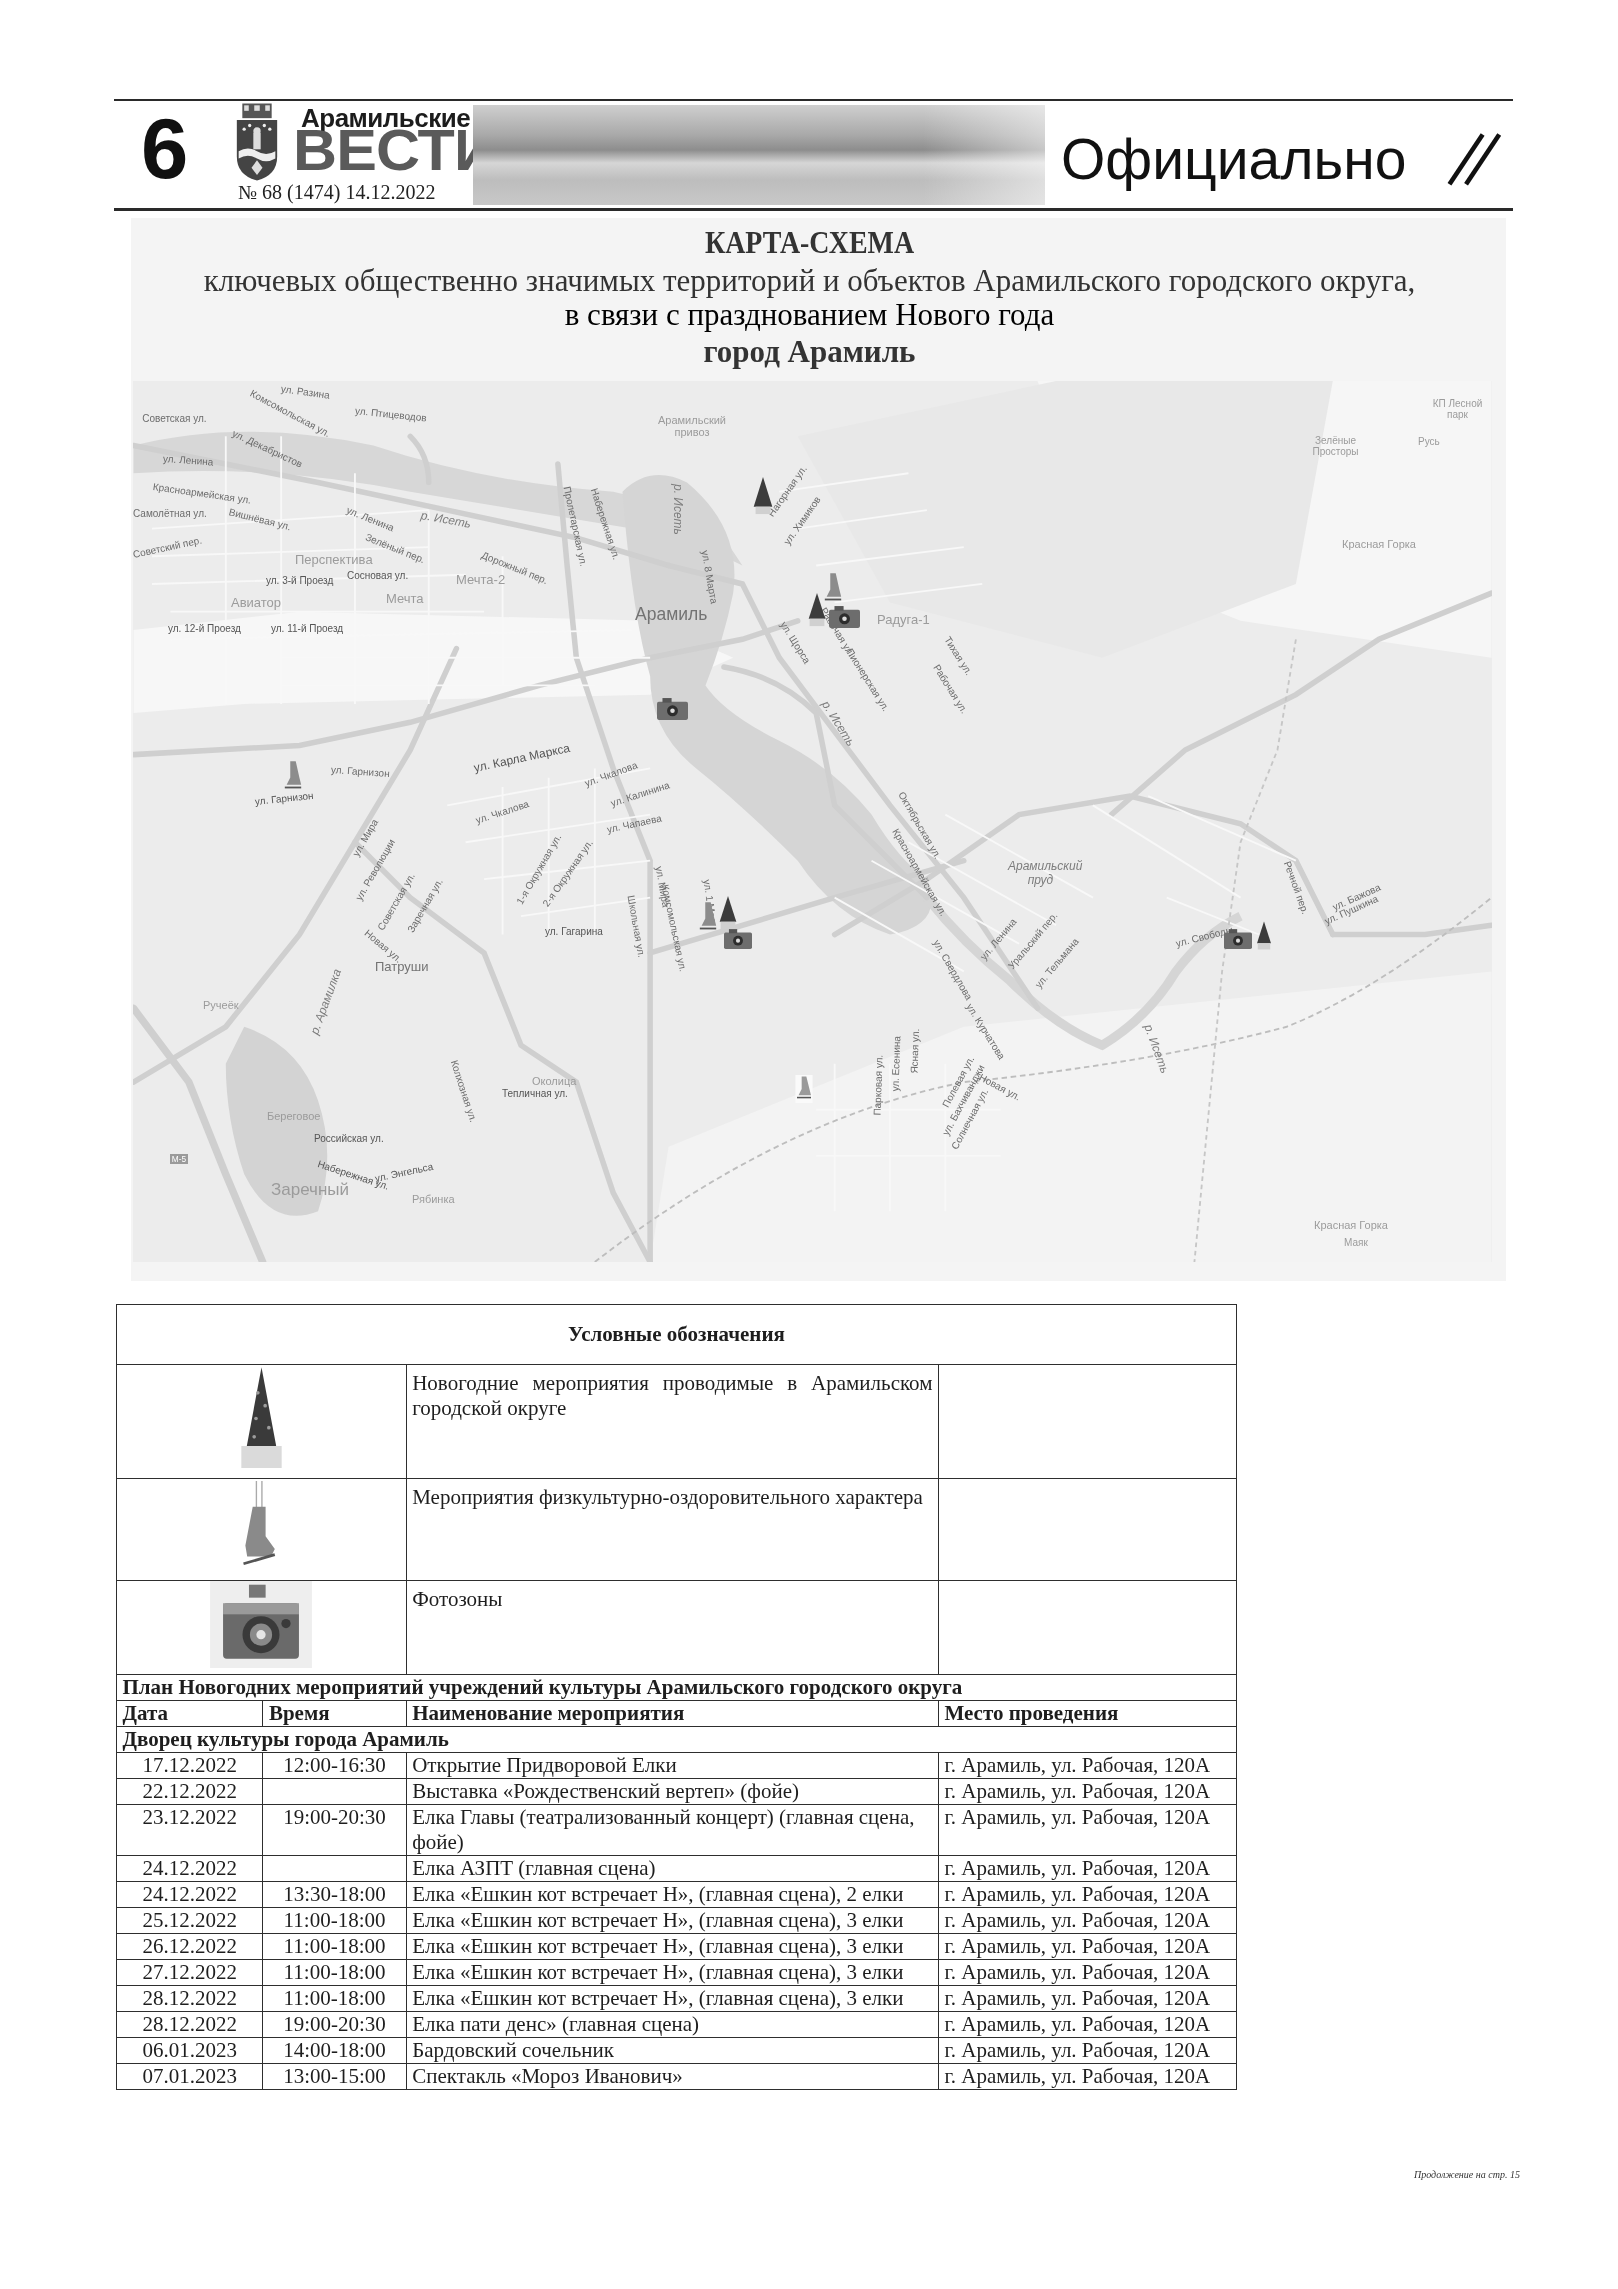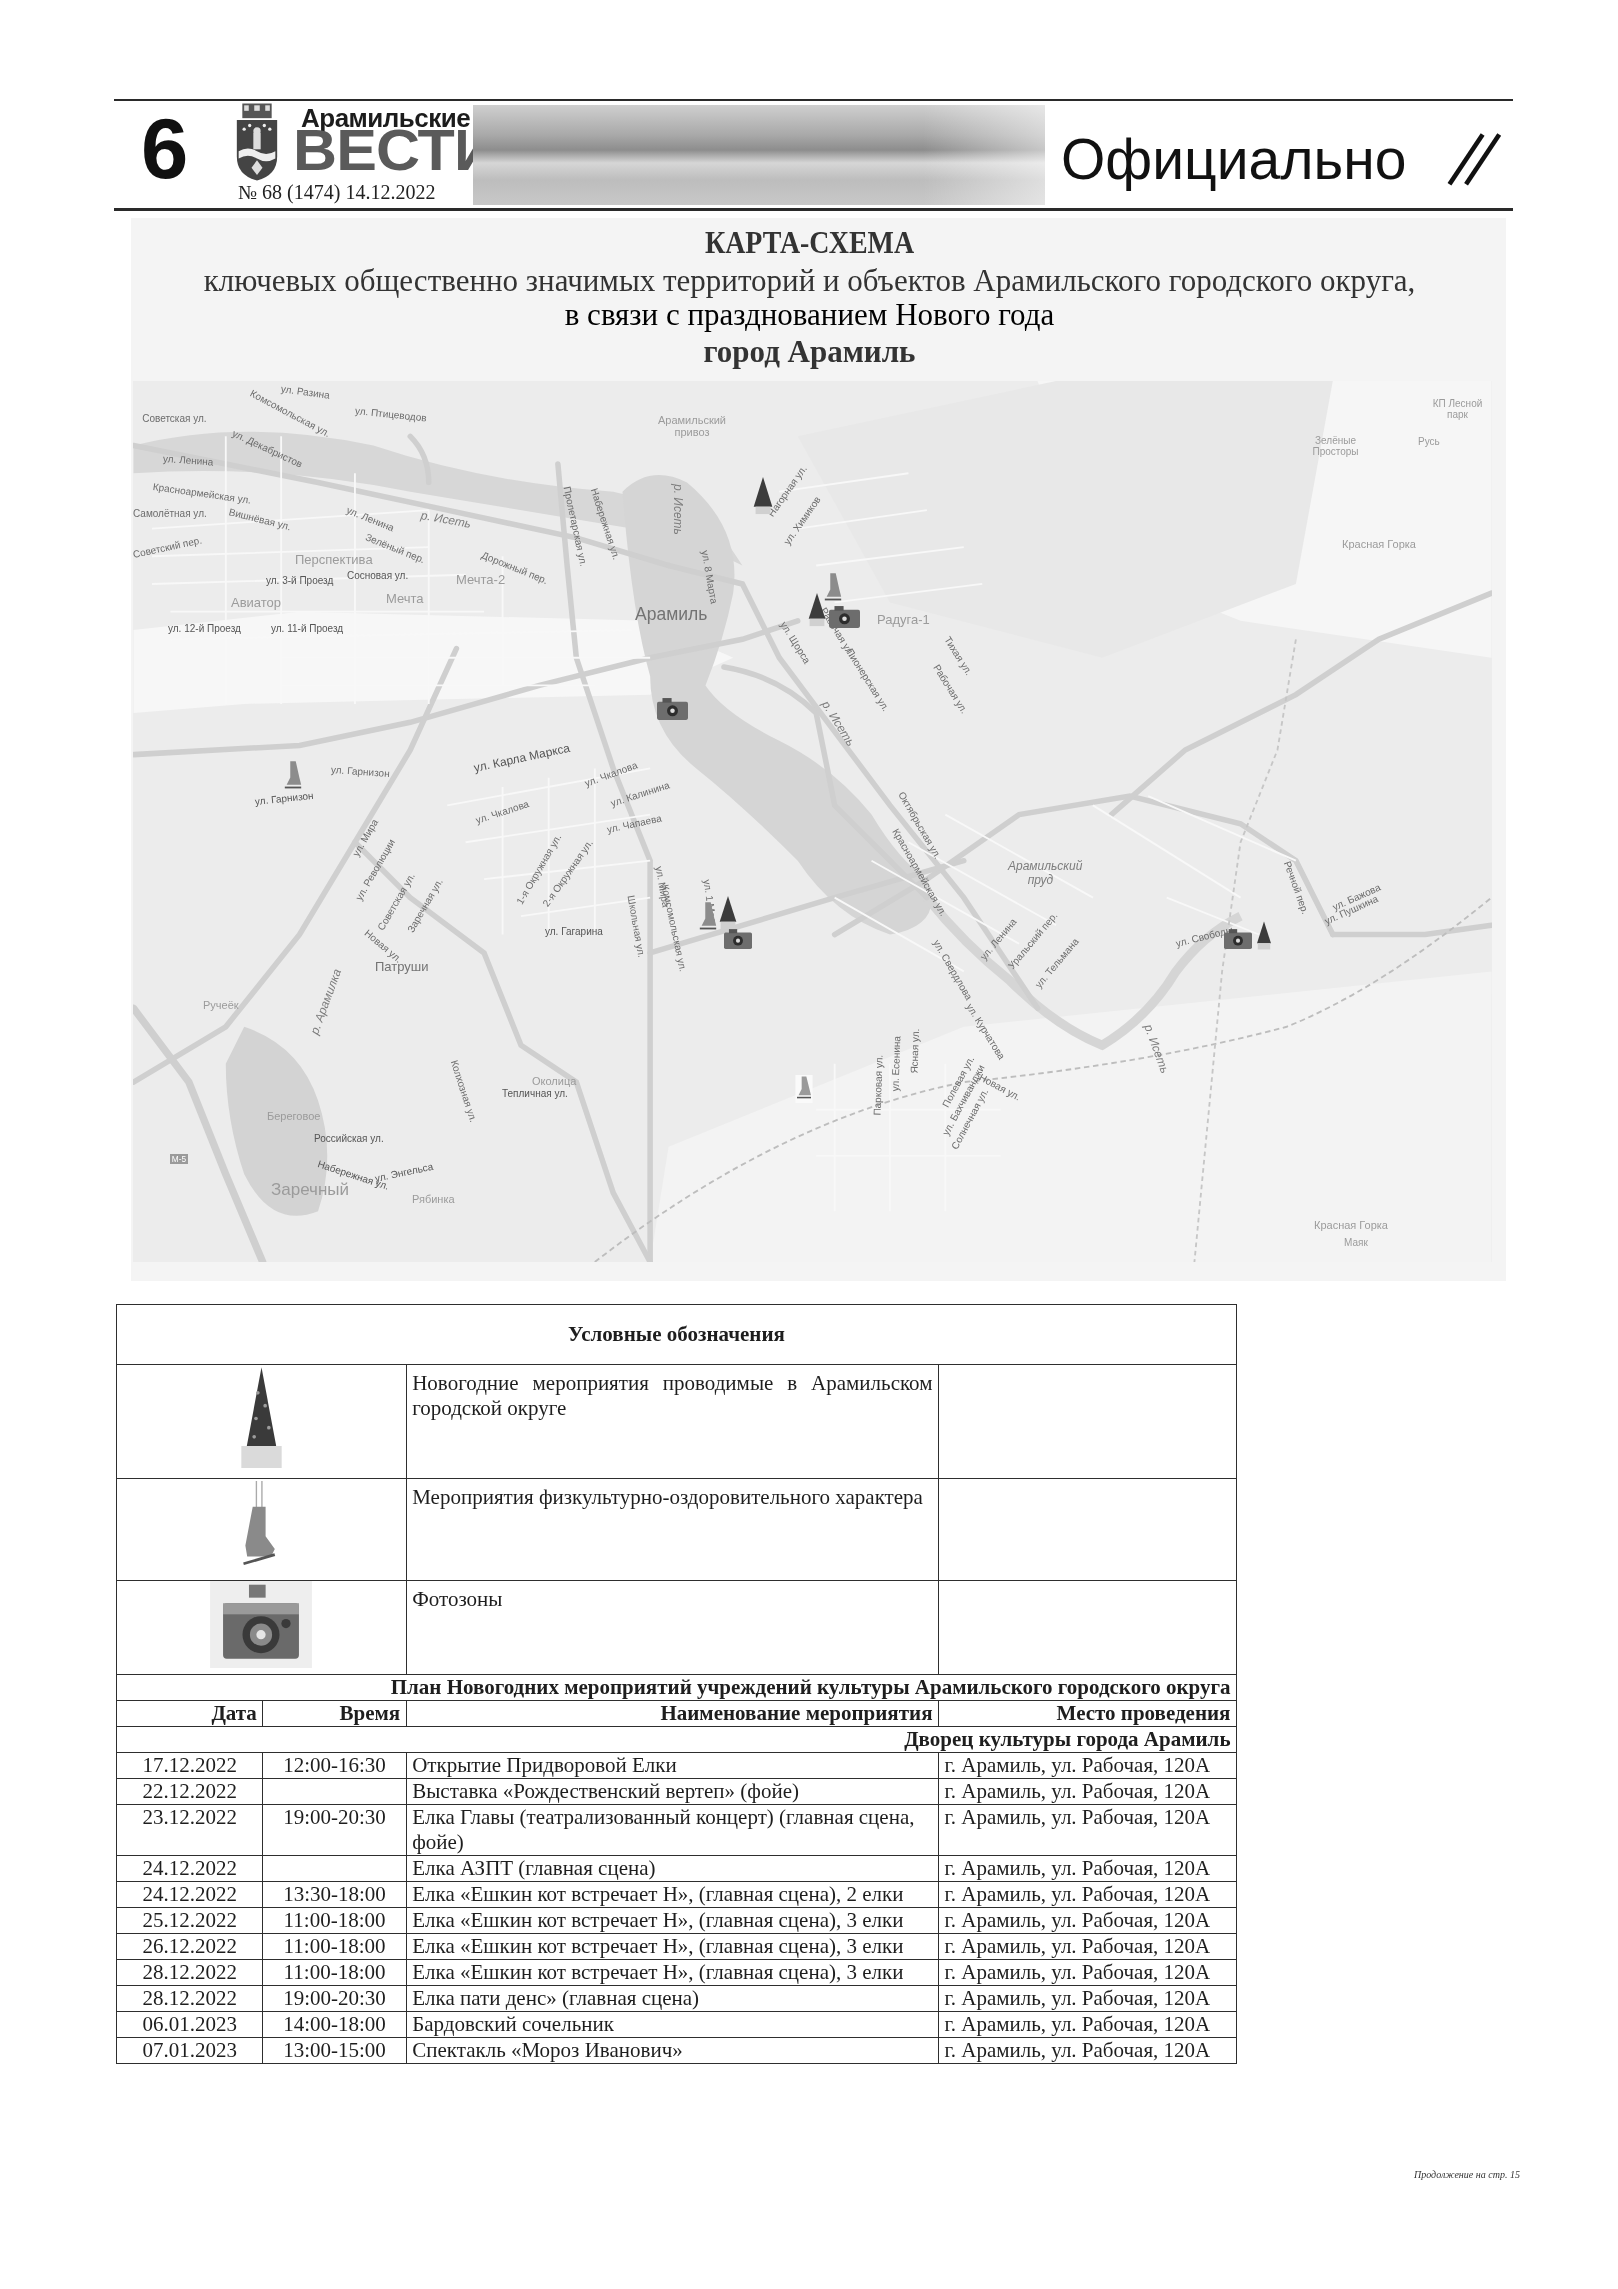--- a/index.html
+++ b/index.html
@@ -32,21 +32,21 @@
   .lbl.place{font-size:13px;color:#9b9b9b;}
   .lbl.big{font-size:17.5px;color:#737373;}
   .lbl.water{font-style:italic;color:#7d7d7d;font-size:12px;}
   .marker{position:absolute;}
   
   table.t{position:absolute;left:116px;top:1304px;width:1121px;border-collapse:collapse;font-size:21px;color:#1e1e1e;}
   table.t td{border:1.8px solid #2e2e2e;padding:0 5.5px;vertical-align:top;line-height:25px;}
   .cap{text-align:center;font-weight:bold;height:59px;vertical-align:middle !important;}
   .leg-icon{text-align:center;vertical-align:middle !important;}
   .leg-text{text-align:justify;padding-top:5.5px !important;}
-  .bold-c{text-align:right;font-weight:bold;}
+  .bold-c{text-align:left;font-weight:bold;}
   .c{text-align:center;}
   .footer-note{position:absolute;left:1414px;top:2169px;font-style:italic;font-size:10px;color:#333;}
 </style>
 </head>
 <body>
 
 <div class="rule-top"></div>
 <div class="page-num">6</div>
 <svg class="crest" viewBox="0 0 48 84">
   <rect x="8" y="0" width="32" height="16" fill="#555"></rect>
@@ -389,20 +389,26 @@
         <td>Елка «Ешкин кот встречает Н», (главная сцена), 3 елки</td>
         <td>г. Арамиль, ул. Рабочая, 120А</td>
       </tr>
       <tr>
         <td class="c">26.12.2022</td>
         <td class="c">11:00-18:00</td>
         <td>Елка «Ешкин кот встречает Н», (главная сцена), 3 елки</td>
         <td>г. Арамиль, ул. Рабочая, 120А</td>
       </tr>
       <tr>
+        <td class="c">27.12.2022</td>
+        <td class="c">11:00-18:00</td>
+        <td>Елка «Ешкин кот встречает Н», (главная сцена), 3 елки</td>
+        <td>г. Арамиль, ул. Рабочая, 120А</td>
+      </tr>
+      <tr>
         <td class="c">28.12.2022</td>
         <td class="c">11:00-18:00</td>
         <td>Елка «Ешкин кот встречает Н», (главная сцена), 3 елки</td>
         <td>г. Арамиль, ул. Рабочая, 120А</td>
       </tr>
       <tr>
         <td class="c">28.12.2022</td>
         <td class="c">19:00-20:30</td>
         <td>Елка пати денс» (главная сцена)</td>
         <td>г. Арамиль, ул. Рабочая, 120А</td>

